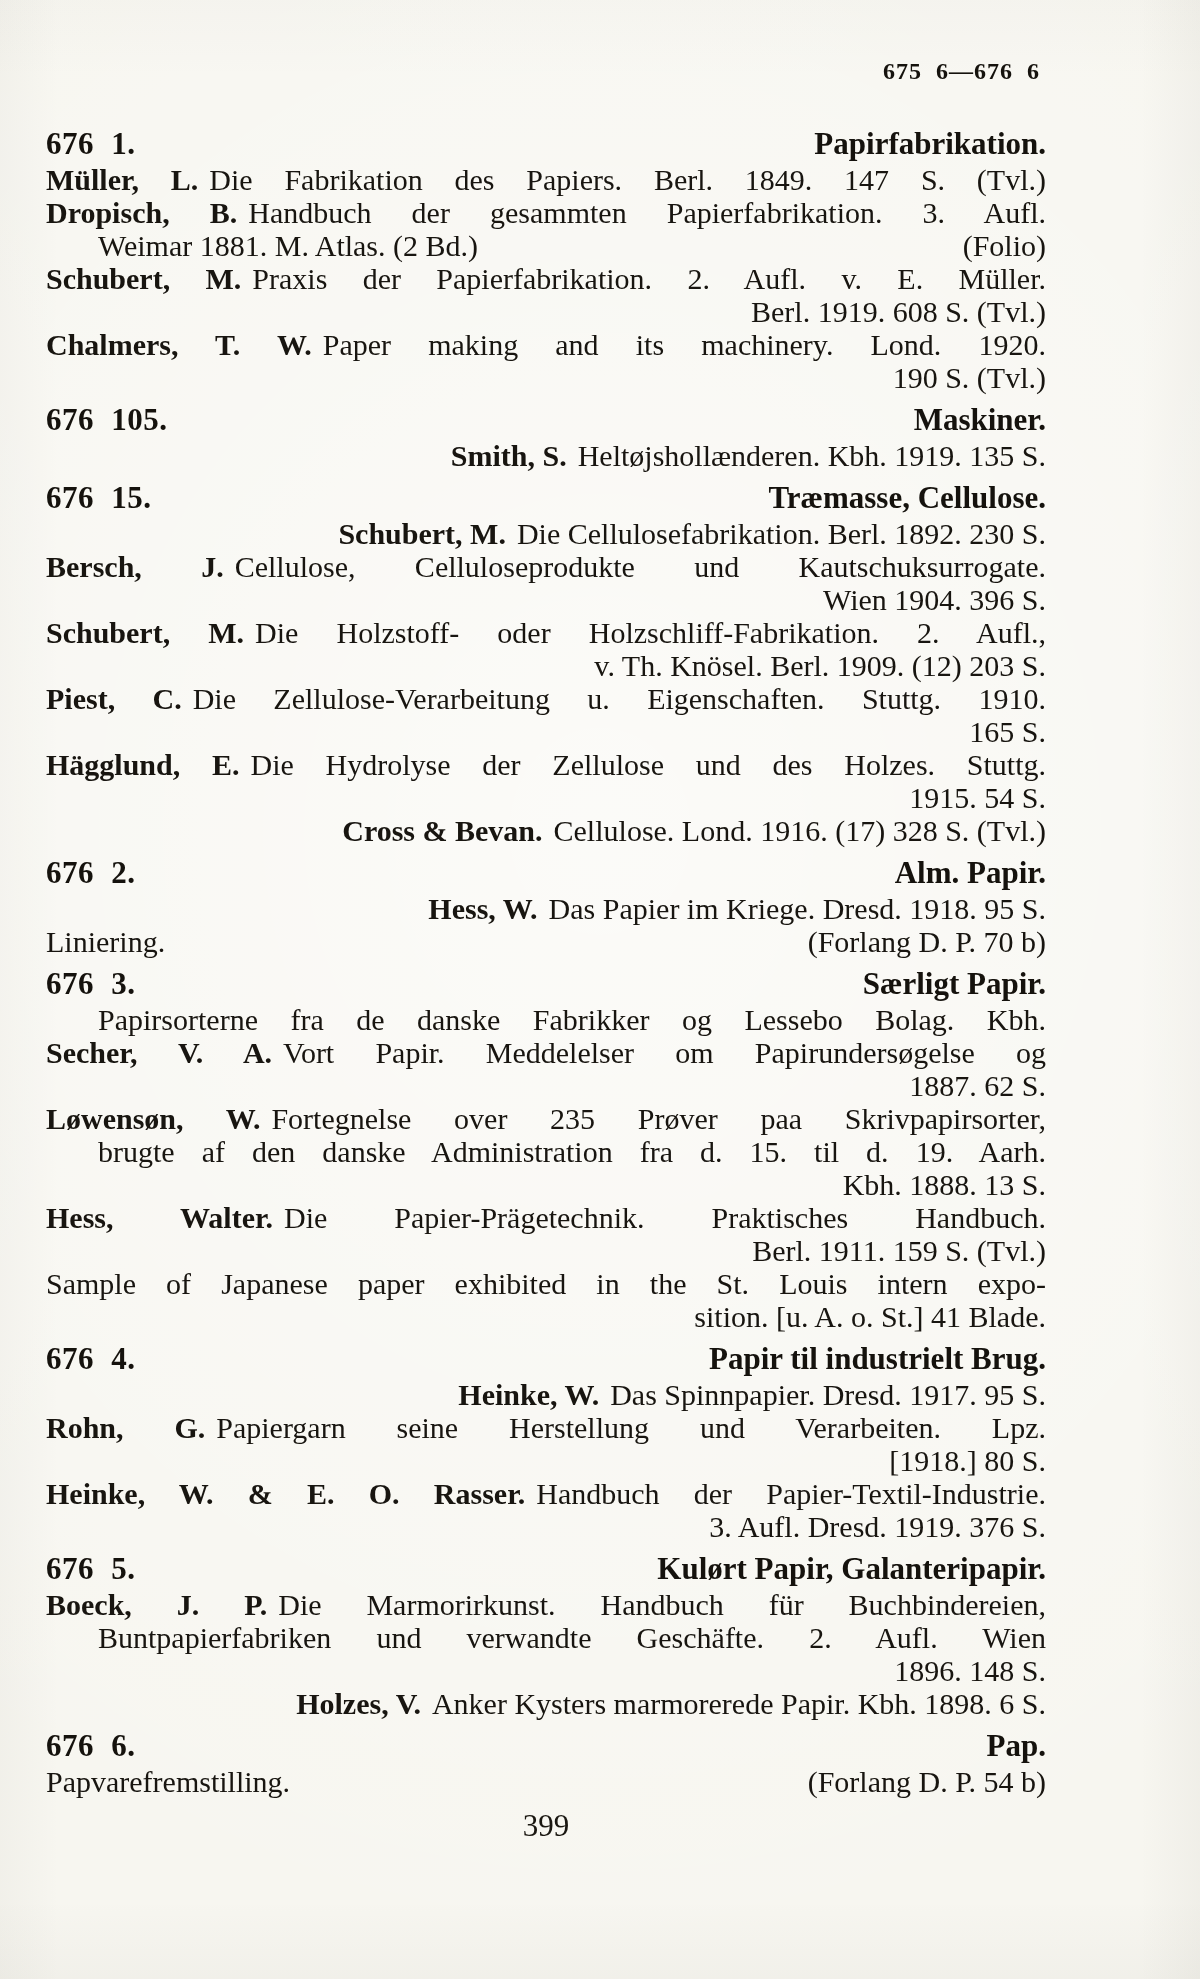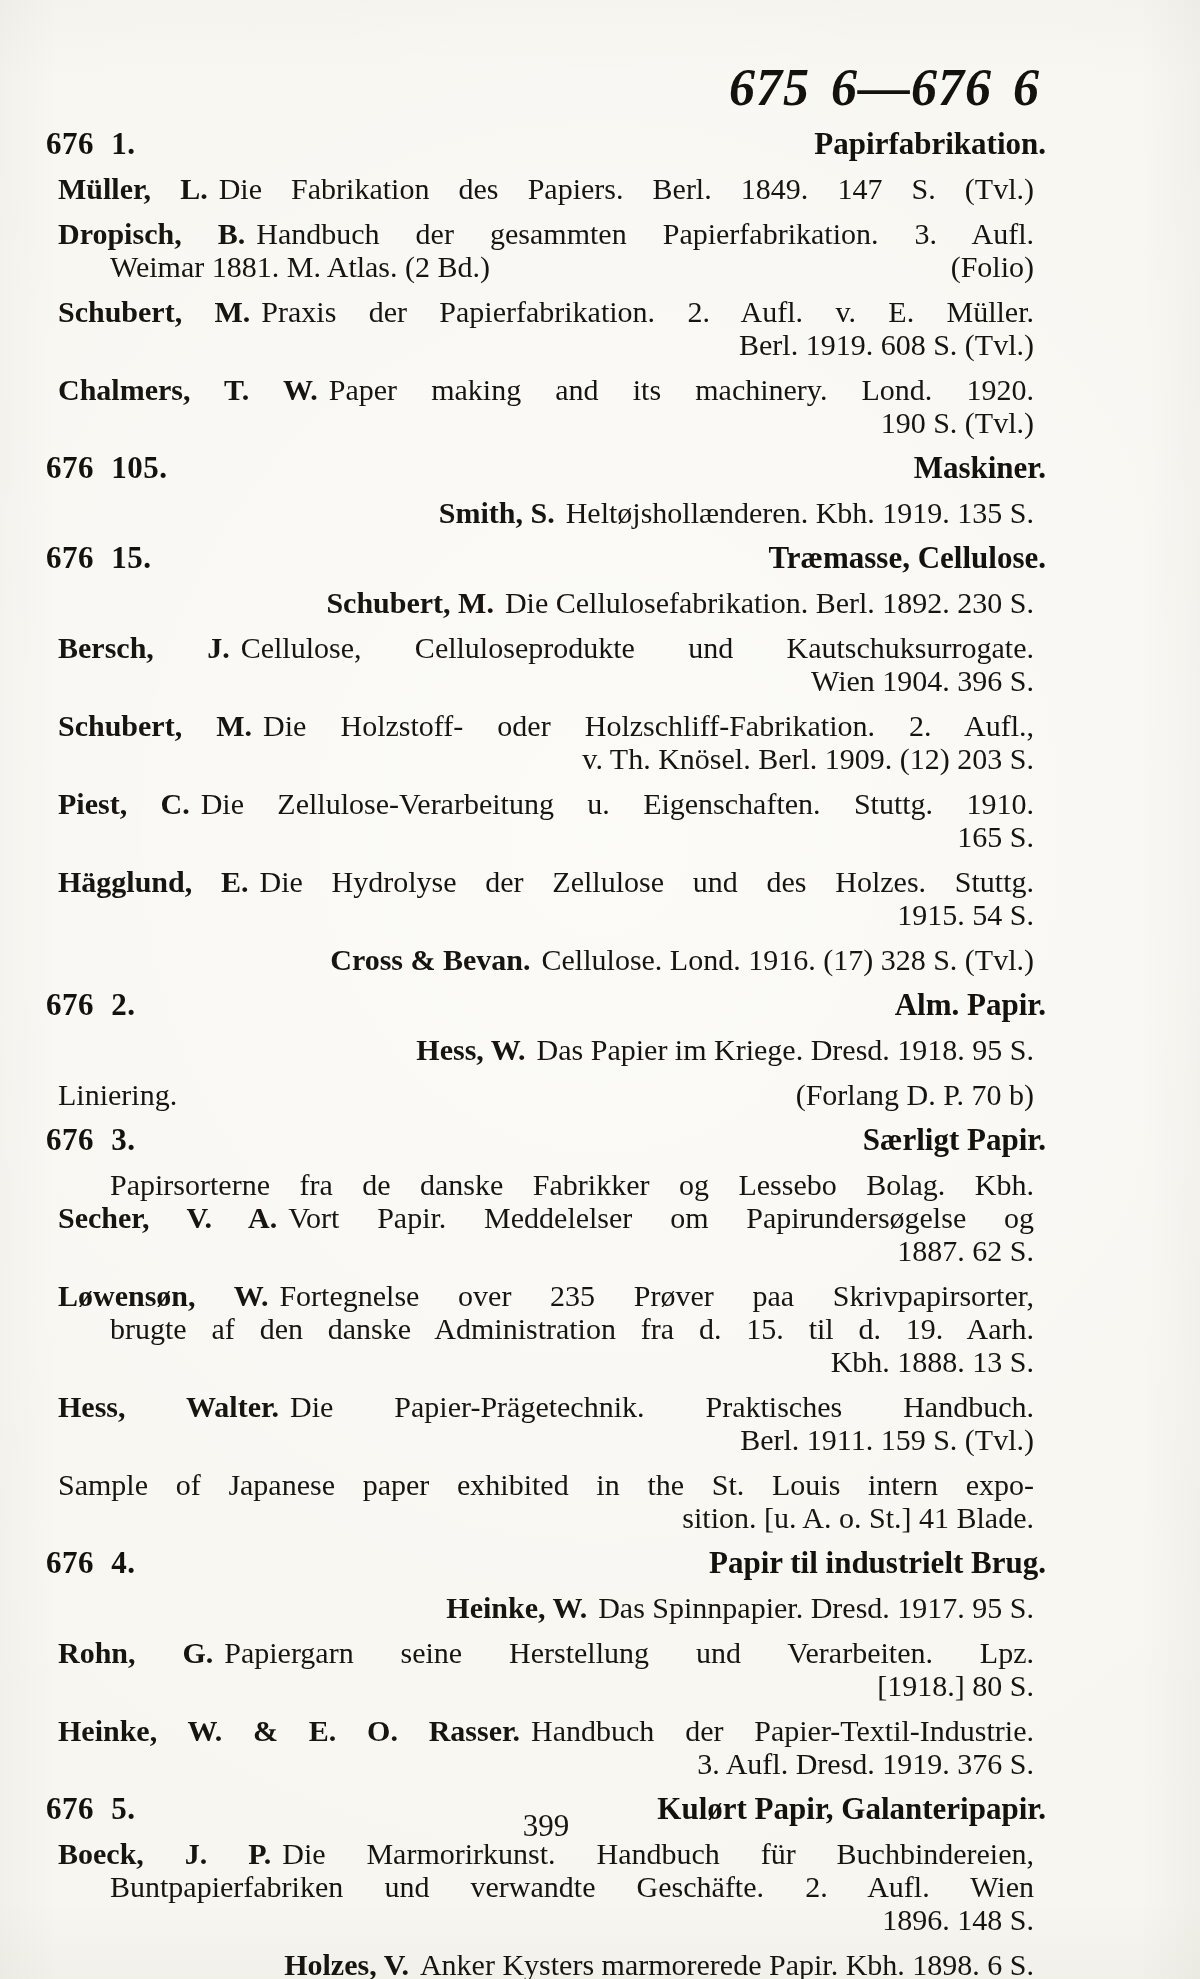--- a/index.html
+++ b/index.html
@@ -18,25 +18,24 @@
       linear-gradient(to right, rgba(60,55,40,0.03), rgba(0,0,0,0) 5%, rgba(0,0,0,0) 95%, rgba(60,55,40,0.04)),
       linear-gradient(to bottom, rgba(60,55,40,0.02), rgba(0,0,0,0) 4%, rgba(0,0,0,0) 96%, rgba(60,55,40,0.03));
     font-family: "Liberation Serif", "DejaVu Serif", serif;
     color: #181510;
   }
   .running-head {
     position: absolute;
     top: 58px;
     right: 160px;
     font-weight: bold;
-    font-size: 52px;
+    font-size: 24px;
     letter-spacing: 1px;
     word-spacing: 7px;
     color: #15120d;
-    font-style: italic;
   }
   .content {
     position: absolute;
     left: 46px;
     top: 118px;
     width: 1000px;
     font-size: 30px;
     line-height: 33px;
   }
   .section-head {
@@ -45,21 +44,21 @@
     align-items: center;
     font-weight: bold;
     font-size: 31px;
     margin: 9px 0 3px 0;
     color: #15120d;
   }
   .section-head .num {
     word-spacing: 9px;
     letter-spacing: 0.5px;
   }
-  .entry { margin: 12px; }
+  .entry { margin: 0; }
   .line { text-align: right; }
   .line.j {
     text-align: justify;
     text-align-last: justify;
   }
   .line.cont { padding-left: 52px; }
   .line.flexrow {
     display: flex;
     justify-content: space-between;
   }

